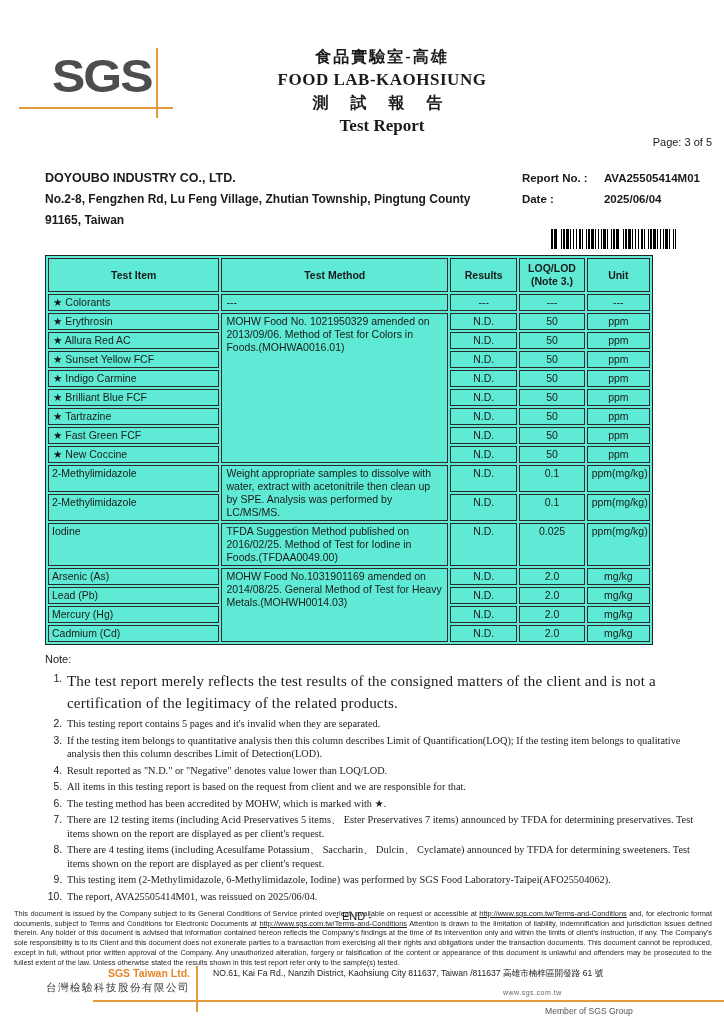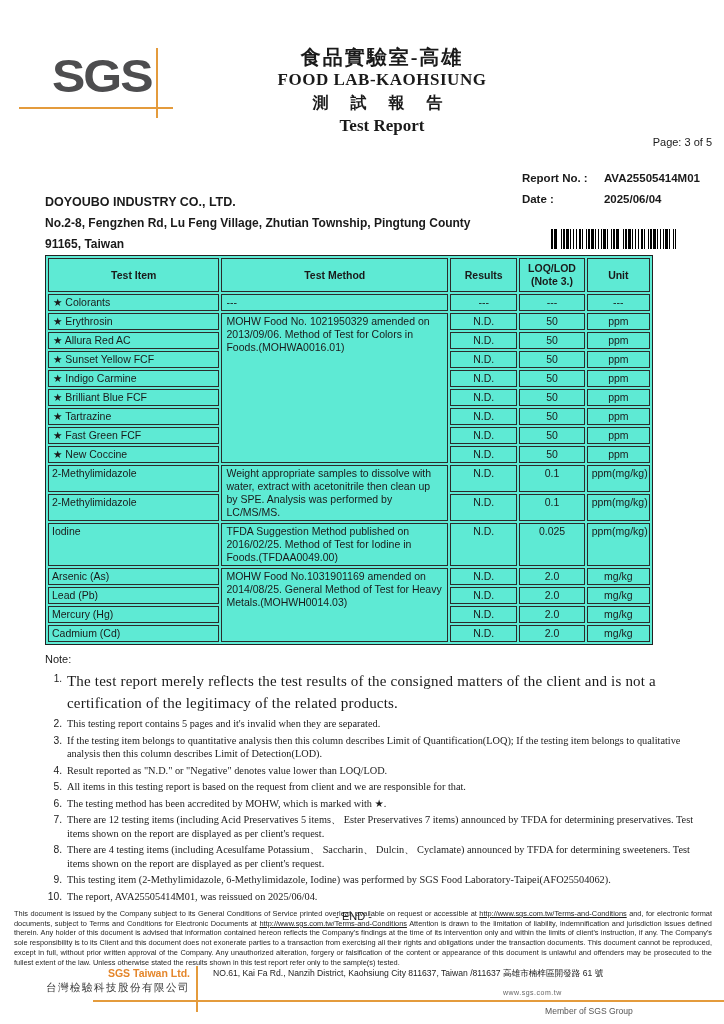--- a/index.html
+++ b/index.html
@@ -17,28 +17,28 @@
     color:#4d4d4f; transform:scaleY(0.92); transform-origin:top left;
     font-family:"Liberation Sans", sans-serif;
   }
   .logo-vline { position:absolute; left:134px; top:6px; width:2px; height:70px; }
   .logo-hline { position:absolute; left:-3px; top:65px; width:154px; height:2px; }
   
   .center-head {
     position:absolute; top:46px; left:0; right:0; text-align:center;
     padding-left:40px; font-family:"Liberation Serif", serif; font-weight:bold;
   }
-  .ch-zh   { font-size:20px; line-height:22px; letter-spacing:2px; }
+  .ch-zh   { font-size:16px; line-height:22px; letter-spacing:2px; }
   .ch-en   { font-size:17px; line-height:23px; letter-spacing:0.5px; }
   .ch-zh2  { font-size:16px; line-height:23px; letter-spacing:9px; }
   .ch-ten  { font-size:17px; line-height:24px; }
   .page-num { position:absolute; top:136px; right:12px; font-size:11px; }
   
   .info { position:absolute; top:168px; left:45px; right:24px; display:flex; justify-content:space-between; }
-  .client-name { font-size:12.5px; font-weight:bold; line-height:21px;margin-top:24px; }
+  .client-name { font-size:12.5px; font-weight:bold; line-height:21px; }
   .client-addr { font-size:12px; font-weight:bold; line-height:21px; max-width:440px; }
   .meta { font-size:11.5px; font-weight:bold; line-height:21px; white-space:nowrap; }
   .meta-row { display:flex; }
   .meta-label { width:76px; }
   .meta-val { padding-left:6px; }
   .barcode {
     position:absolute; top:229px; left:551px; width:125px; height:20px;
     background:repeating-linear-gradient(90deg,
       #000 0 1.6px, #fff 1.6px 2.8px,
       #000 2.8px 5.6px, #fff 5.6px 6.6px,

